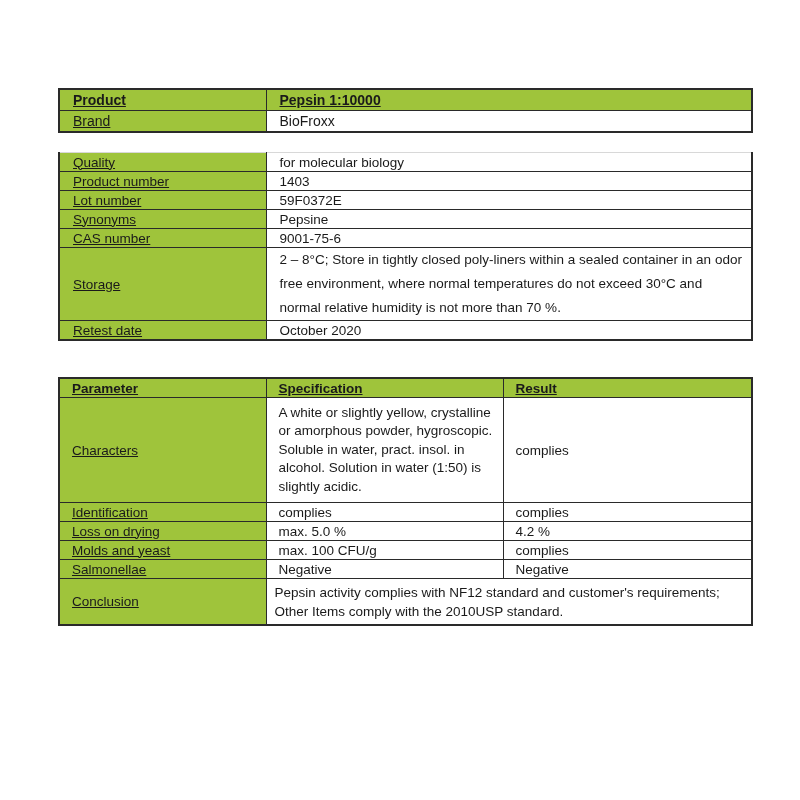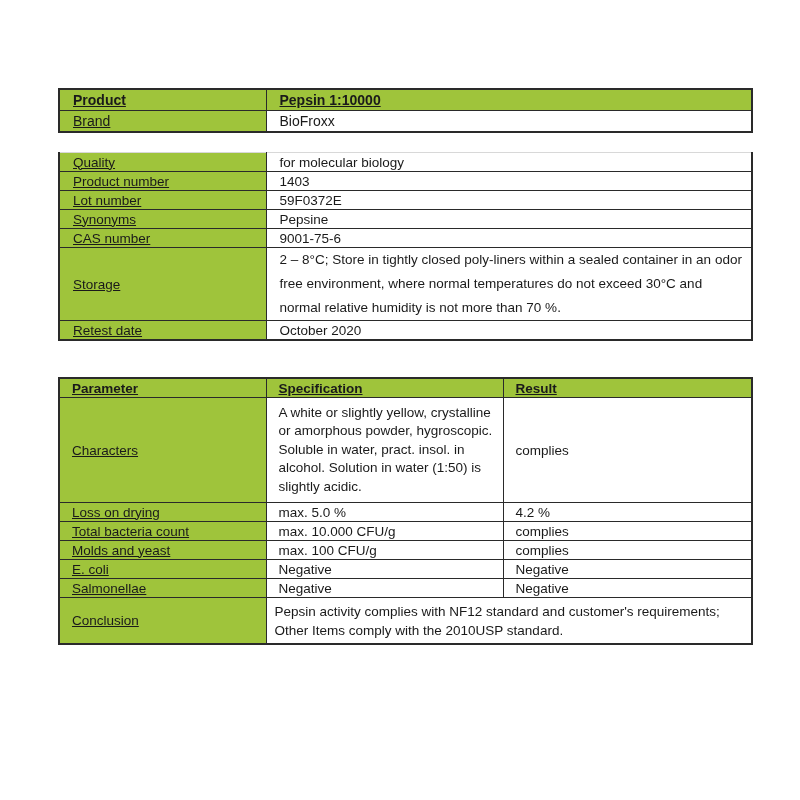--- a/index.html
+++ b/index.html
@@ -91,38 +91,33 @@
     <td class="g b">Parameter</td>
     <td class="g b">Specification</td>
     <td class="g b">Result</td>
   </tr>
   <tr>
     <td class="g">Characters</td>
     <td class="w chars">A white or slightly yellow, crystalline or amorphous powder, hygroscopic. Soluble in water, pract. insol. in alcohol. Solution in water (1:50) is slightly acidic.</td>
     <td class="w">complies</td>
   </tr>
   <tr>
+    <td class="g">Identification</td>
+    <td class="w">complies</td>
+    <td class="w">complies</td>
+  </tr>
+  <tr>
     <td class="g">Loss on drying</td>
     <td class="w">max. 5.0 %</td>
     <td class="w">4.2 %</td>
   </tr>
   <tr>
-    <td class="g">Total bacteria count</td>
-    <td class="w">max. 10.000 CFU/g</td>
-    <td class="w">complies</td>
-  </tr>
-  <tr>
     <td class="g">Molds and yeast</td>
     <td class="w">max. 100 CFU/g</td>
     <td class="w">complies</td>
-  </tr>
-  <tr>
-    <td class="g">E. coli</td>
-    <td class="w">Negative</td>
-    <td class="w">Negative</td>
   </tr>
   <tr>
     <td class="g">Salmonellae</td>
     <td class="w">Negative</td>
     <td class="w">Negative</td>
   </tr>
   <tr>
     <td class="g">Conclusion</td>
     <td class="w concl" colspan="2">Pepsin activity complies with NF12 standard and customer's requirements; Other Items comply with the 2010USP standard.</td>
   </tr>

